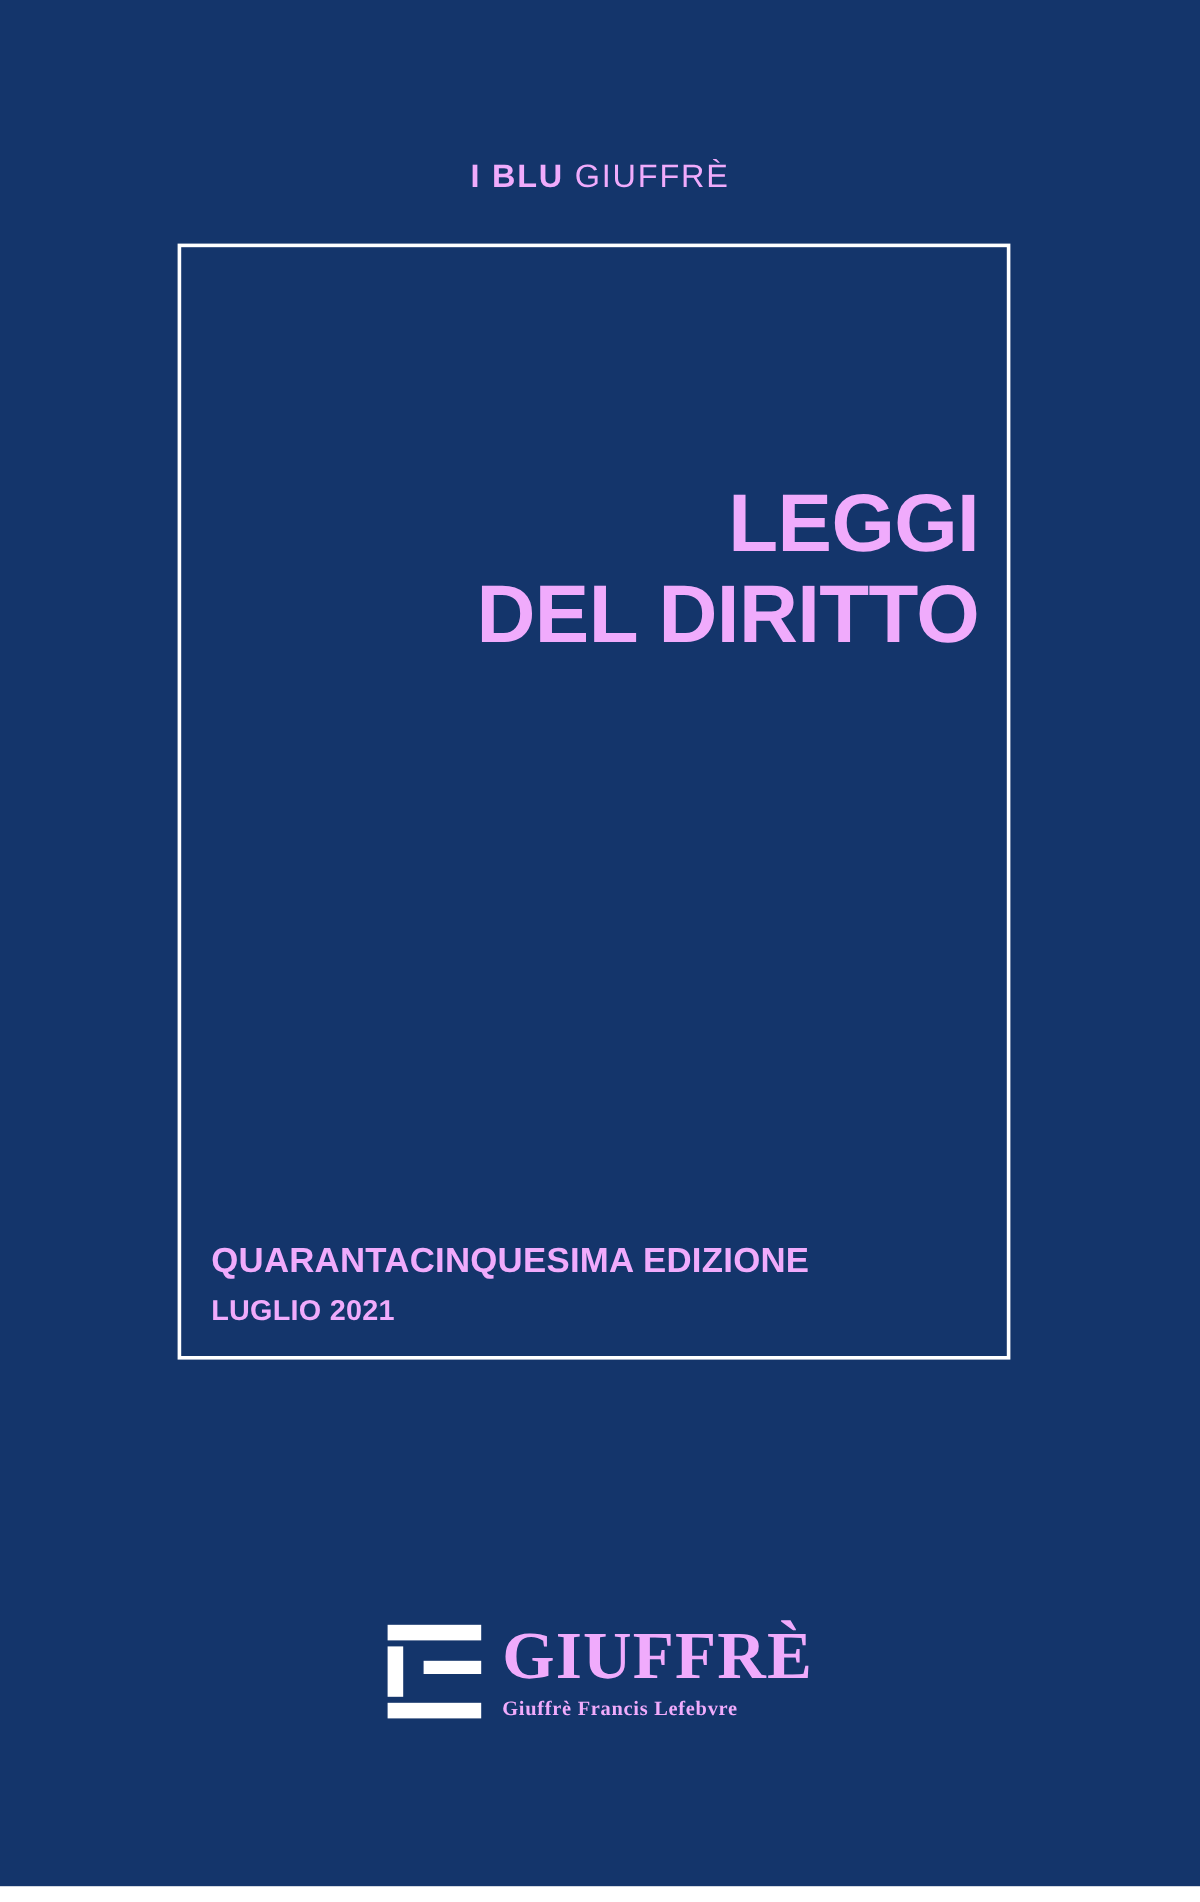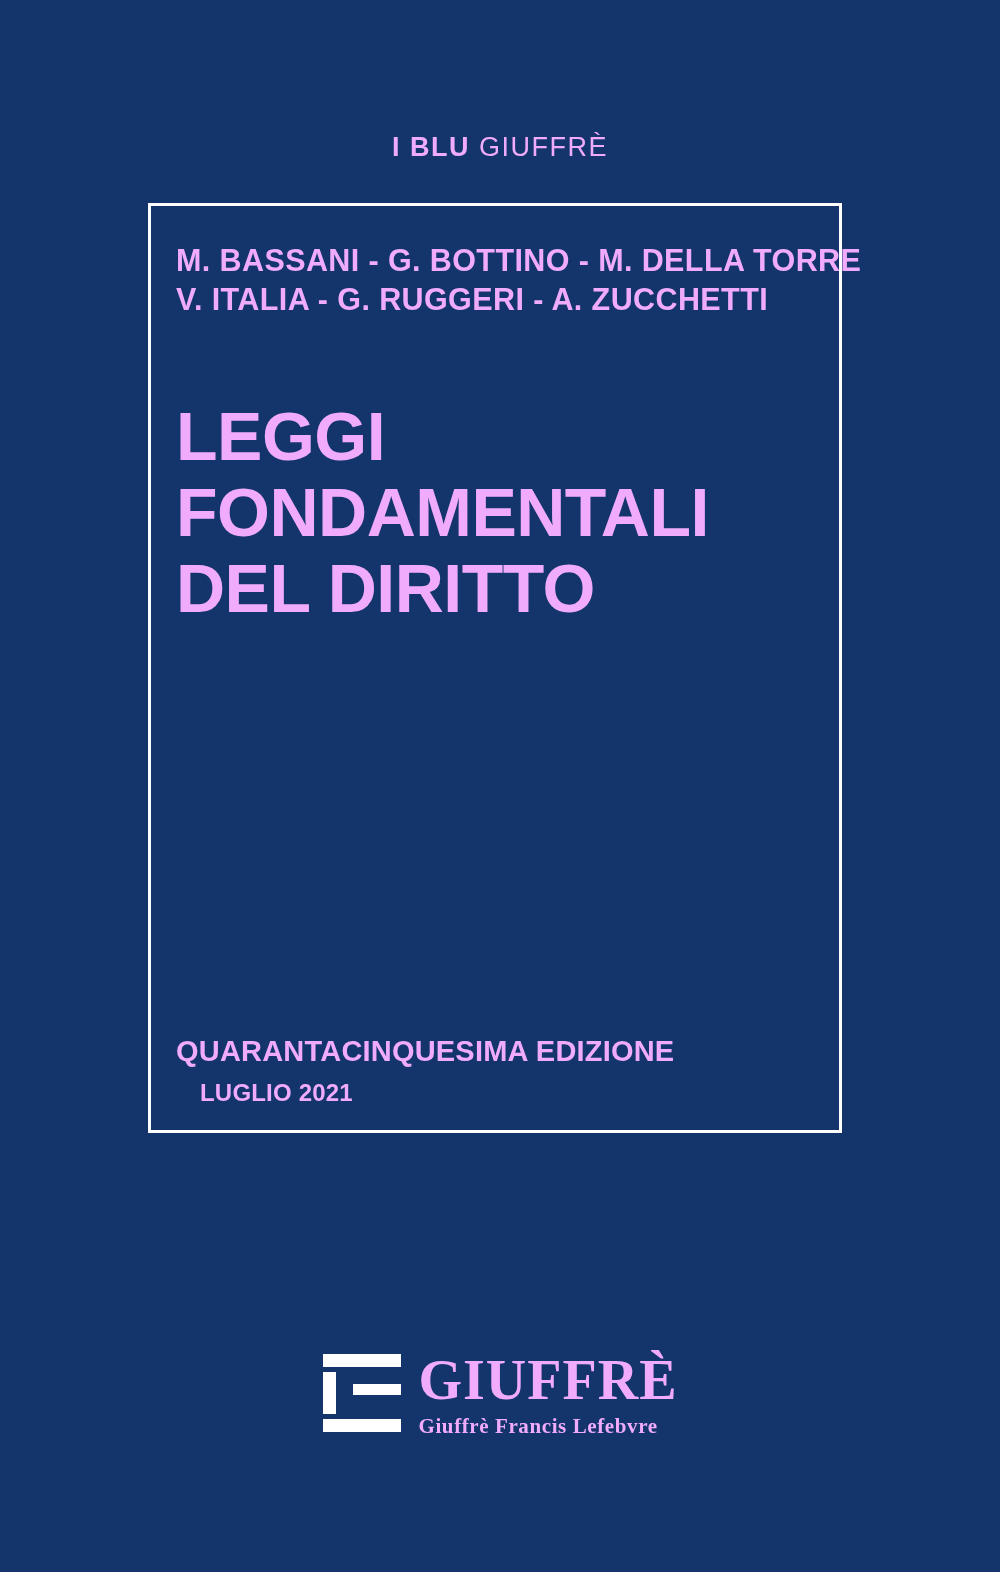--- a/index.html
+++ b/index.html
@@ -66,41 +66,41 @@
   }
   .title {
     position: absolute;
     top: 195px;
     left: 0;
     width: 640px;
     font-size: 68px;
     font-weight: 700;
     line-height: 1.12;
     letter-spacing: -0.5px;
+    text-align: right;
   }
   .title div {
     white-space: nowrap;
   }
   .edition {
     position: absolute;
     top: 832px;
     left: 0;
     width: 640px;
   }
   .edition .ed-line {
     font-size: 29px;
     font-weight: 700;
     letter-spacing: 0.2px;
   }
   .edition .ed-date {
     margin-top: 11px;
     font-size: 24px;
     font-weight: 700;
     letter-spacing: 0.2px;
-    margin-left: 24px;
   }
   
   .logo {
     position: absolute;
     left: 0;
     top: 1352px;
     width: 100%;
     display: flex;
     justify-content: center;
     align-items: flex-start;
@@ -127,48 +127,43 @@
   }
   .logo-name {
     font-family: "Liberation Serif", serif;
     font-size: 56px;
     font-weight: 700;
     letter-spacing: 1px;
     line-height: 1;
   }
   .logo-sub {
     font-family: "Liberation Serif", serif;
-    font-size: 21px;
+    font-size: 17px;
     font-weight: 700;
     letter-spacing: 0.6px;
     margin-top: 6px;
   }
 </style>
 </head>
 <body>
 
 <div class="cover">
 
   <div class="collection">
     <span class="strong">I BLU</span>
     <span class="light">GIUFFRÈ</span>
   </div>
 
   <div class="frame"></div>
 
   <div class="inner">
 
-    <div class="authors">
-      <div>M. BASSANI - G. BOTTINO - M. DELLA TORRE</div>
-      <div>V. ITALIA - G. RUGGERI - A. ZUCCHETTI</div>
-    </div>
 
     <div class="title">
       <div>LEGGI</div>
-      <div>FONDAMENTALI</div>
       <div>DEL DIRITTO</div>
     </div>
 
     <div class="edition">
       <div class="ed-line">QUARANTACINQUESIMA EDIZIONE</div>
       <div class="ed-date">LUGLIO 2021</div>
     </div>
 
   </div>
 

